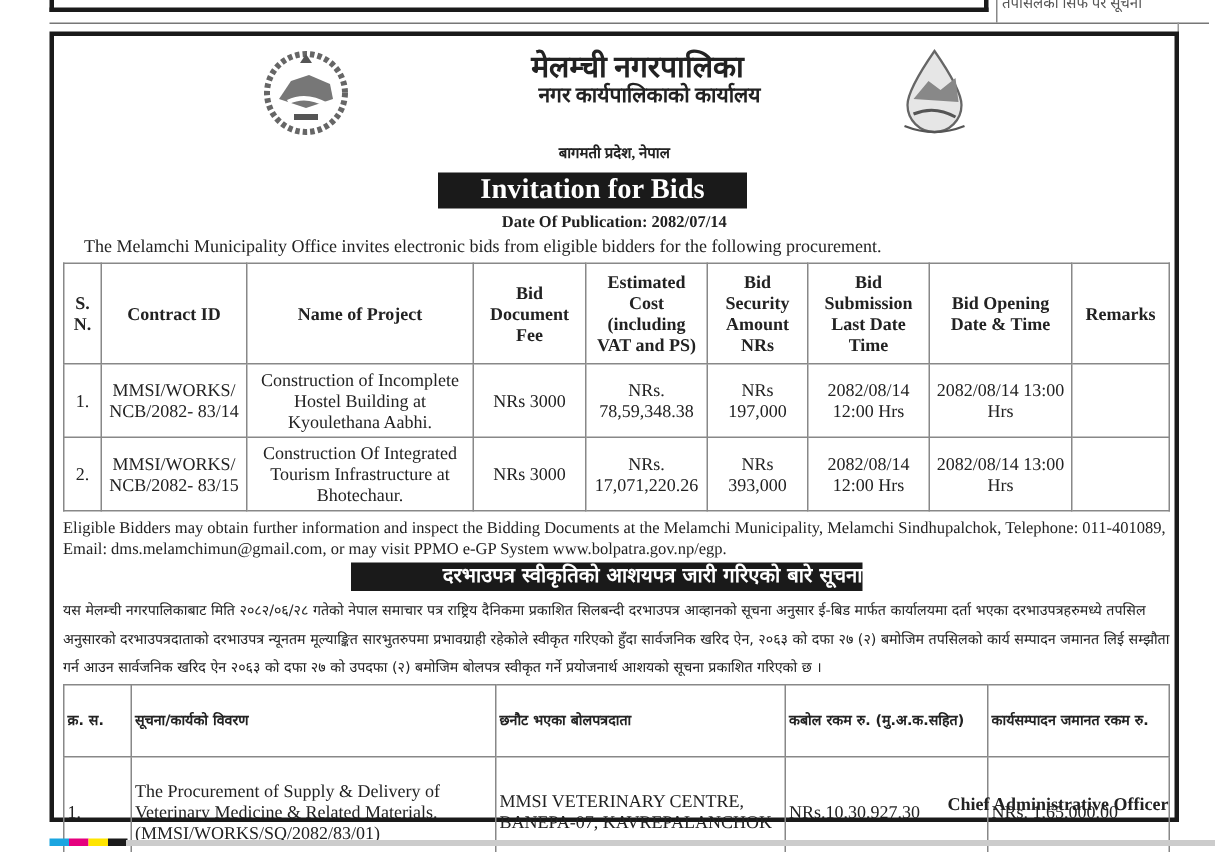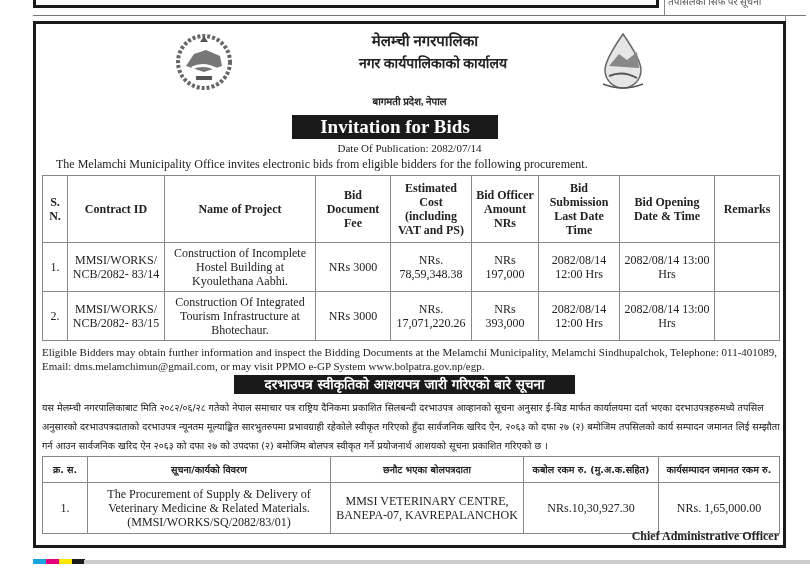--- a/index.html
+++ b/index.html
@@ -12,45 +12,45 @@
   .hr-top { position:absolute; left:33px; top:15px; width:773px; height:1px; background:#777; }
   .side-vline { position:absolute; left:785px; top:15px; width:1px; height:520px; background:#999; }
 
   .ad { position:absolute; left:33px; top:21px; width:753px; height:527px;
         border:3px solid #1a1a1a; box-sizing:border-box; }
   .logo { position:absolute; width:60px; height:60px; }
   .logo-left { left:138px; top:8px; }
   .logo-right { left:557px; top:8px; }
 
   .hdr { position:absolute; left:0; right:0; text-align:center; font-weight:bold; }
-  .h1 { top:6px; font-size:15px;padding-left:31px; }
+  .h1 { top:6px; font-size:20px;padding-left:31px; }
   .h2 { top:29px; font-size:14px;margin-left:47px; }
   .h3 { top:52px; font-size:10px; font-weight:bold; }
   .h4 { top:70px; font-size:10px; font-weight:bold; }
 
   .ifb { position:absolute; left:256px; top:91px; width:206px; height:24px; background:#1a1a1a;
          color:#fff; font-weight:bold; font-size:19px; text-align:center; line-height:24px; }
-  .pubdate { position:absolute; left:0; right:0; top:118px; text-align:center; font-weight:normal; font-size:11px; }
+  .pubdate { position:absolute; left:0; right:0; top:118px; text-align:center; font-weight:bold; font-size:11px; }
   .intro { position:absolute; left:6px; top:133px; font-size:12px;margin-left:14px; }
 
   table { border-collapse:collapse; position:absolute; }
   .t1 { left:6px; top:151px; width:738px; font-size:12px; }
   .t1 th, .t1 td { border:1px solid #888; text-align:center; vertical-align:middle; padding:0 2px; line-height:14px; }
   .t1 th { font-weight:bold; height:66px; }
   .t1 td { height:48px; }
 
   .eligible { position:absolute; left:6px; top:321px; width:738px; font-size:11px; line-height:14px; }
   .notice-bar { position:absolute; left:198px; top:351px; width:341px; height:19px; background:#1a1a1a;
-                color:#fff; font-weight:bold; font-size:13.5px; text-align:center; line-height:19px;
+                color:#fff; font-weight:bold; font-size:13.5px; text-align:right; line-height:19px;
                 font-family:"DejaVu Sans", sans-serif; }
   .np { position:absolute; left:6px; top:374px; width:738px; font-size:9.5px; line-height:19px;
         font-family:"DejaVu Sans", sans-serif; }
 
   .t2 { left:6px; top:432px; width:738px; font-size:12px; }
-  .t2 th, .t2 td { border:1px solid #888; text-align:center; vertical-align:middle; padding:2px 2px; line-height:14px; }
+  .t2 th, .t2 td { border:1px solid #888; text-align:left; vertical-align:middle; padding:13px 2px; line-height:14px; }
   .t2 th { font-weight:bold; font-size:9.5px; height:21px; font-family:"DejaVu Sans", sans-serif; }
   .t2 td { height:46px; }
 
   .sign { position:absolute; right:4px; top:505px; font-weight:bold; font-size:12px; }
 
   .colorbar { position:absolute; top:559px; height:5px; }
   .cb-gray { position:absolute; left:84px; top:560px; width:726px; height:4px; background:#ccc; }
 </style>
 </head>
 <body>
@@ -89,21 +89,21 @@
   <div class="intro">The Melamchi Municipality Office invites electronic bids from eligible bidders for the following procurement.</div>
 
   <table class="t1">
     <thead>
       <tr>
         <th style="width:20px">S. N.</th>
         <th style="width:92px">Contract ID</th>
         <th style="width:146px">Name of Project</th>
         <th style="width:70px">Bid Document Fee</th>
         <th style="width:76px">Estimated Cost (including VAT and PS)</th>
-        <th style="width:62px">Bid Officer Amount NRs</th>
+        <th style="width:62px">Bid Security Amount NRs</th>
         <th style="width:76px">Bid Submission Last Date Time</th>
         <th style="width:90px">Bid Opening Date &amp; Time</th>
         <th>Remarks</th>
       </tr>
     </thead>
     <tbody>
       <tr>
         <td>1.</td>
         <td>MMSI/WORKS/ NCB/2082- 83/14</td>
         <td>Construction of Incomplete Hostel Building at Kyoulethana Aabhi.</td>

